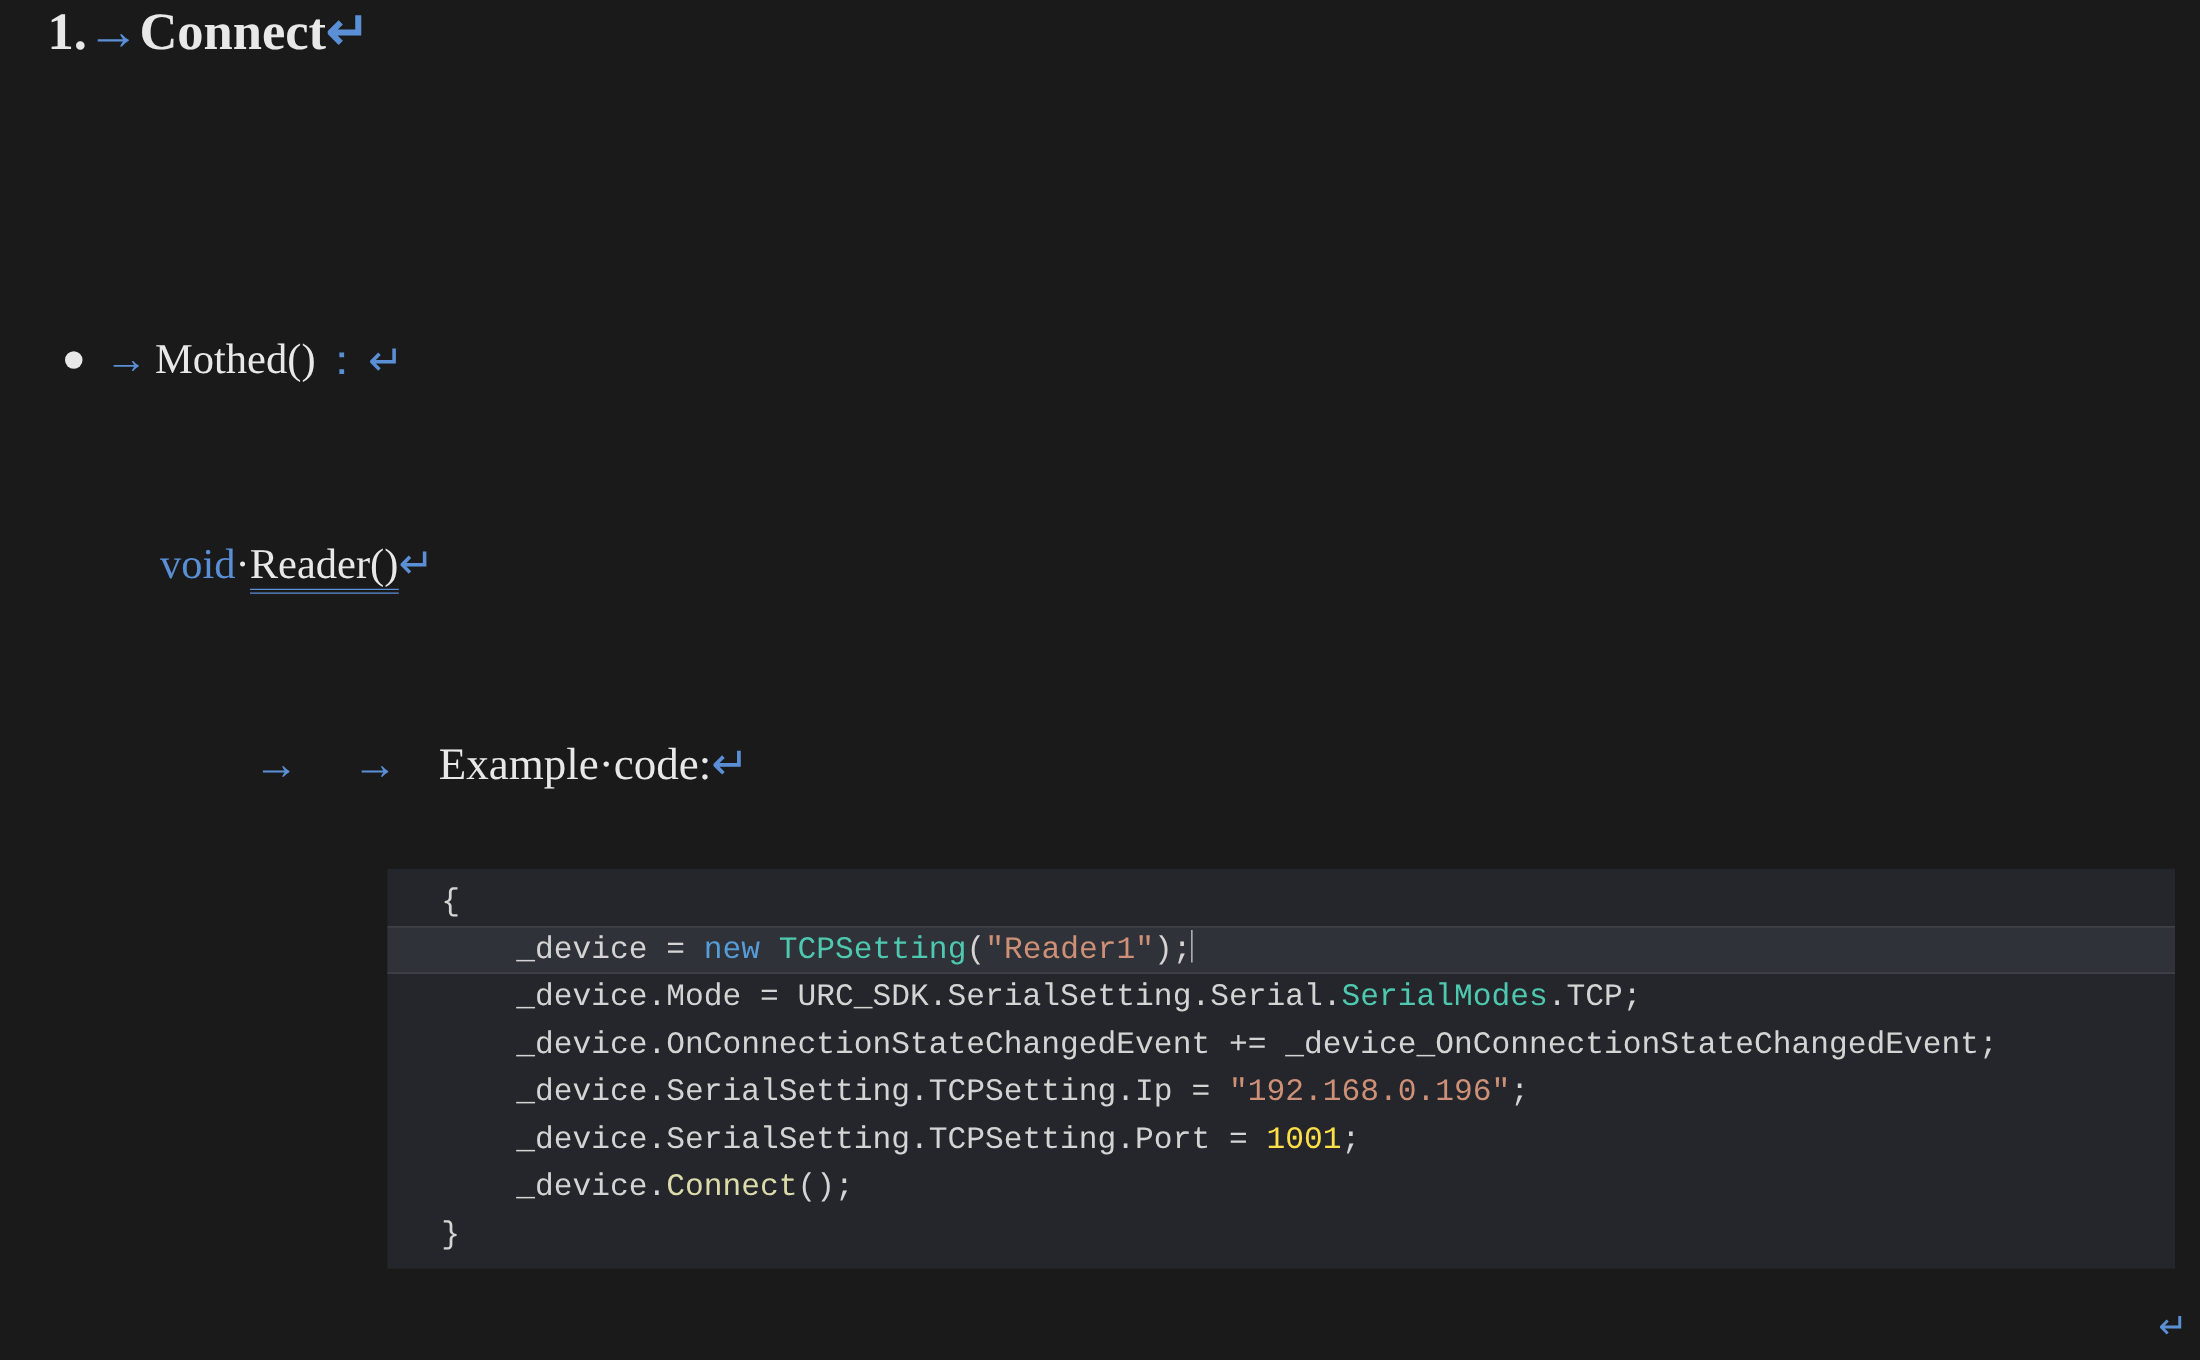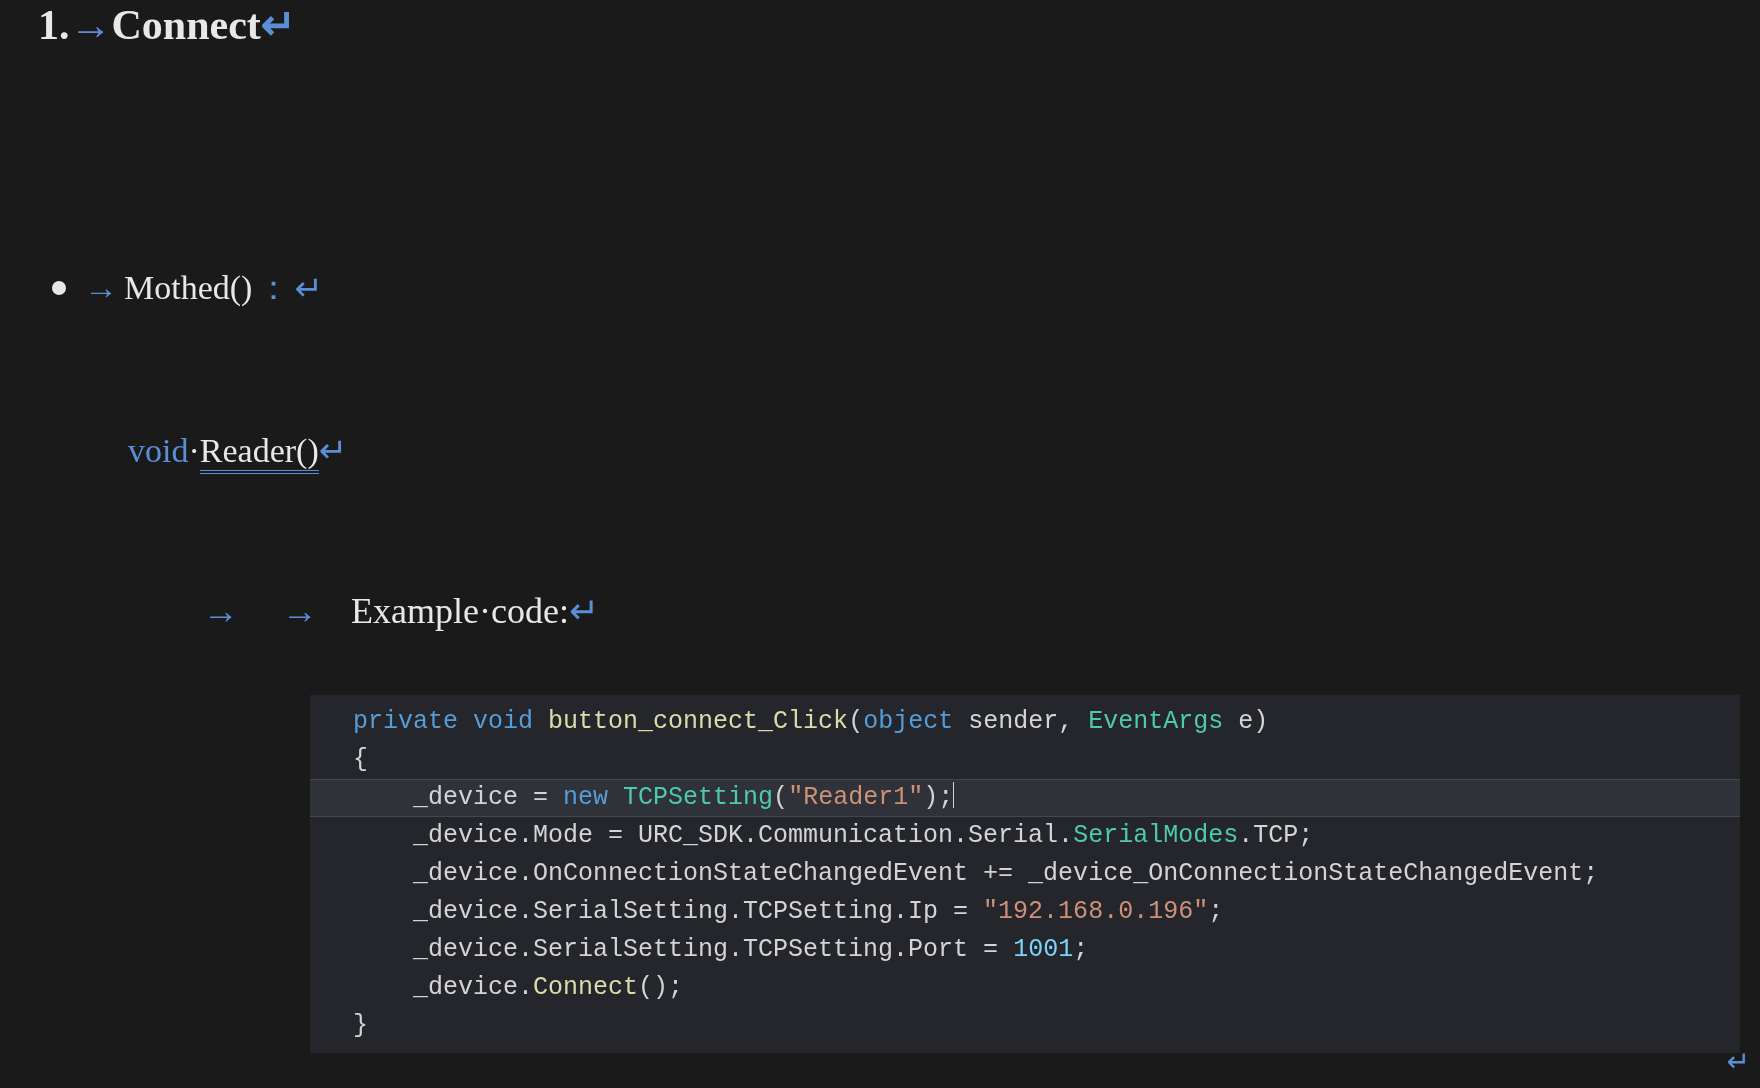--- a/index.html
+++ b/index.html
@@ -122,21 +122,21 @@
     height: 1px;
     background: #44474e;
   }
   .code-line.hl::before { top: 0; }
   .code-line.hl::after { bottom: 0; }
 
   .tok-kw   { color: #569cd6; }
   .tok-type { color: #4ec9b0; }
   .tok-fn   { color: #dcdcaa; }
   .tok-str  { color: #ce9178; }
-  .tok-num  { color: #7dd3fc; }
+  .tok-num  { color: #fde047; }
   .tok-plain{ color: #d4d4d4; }
 
   .caret {
     display: inline-block;
     width: 1px;
     height: 26px;
     background: #d4d4d4;
     vertical-align: -4px;
   }
 
@@ -175,24 +175,23 @@
     <span class="kw-void">void</span><span class="mid-dot">·</span><span class="underlined">Reader()</span><span class="fm-return">↵</span>
   </div>
 
   <div class="example-line">
     <span class="fm-arrow slot" style="width:70px;">→</span>
     <span class="fm-arrow slot" style="width:60px;">→</span>
     <span>Example</span><span class="mid-dot">·</span><span>code</span><span>:</span><span class="fm-return">↵</span>
   </div>
 
   <div class="code-block">
-    <div class="code-line"><span class="tok-kw">private</span> <span class="tok-kw">void</span> <span class="tok-fn">button_connect_Click</span><span class="tok-plain">(</span><span class="tok-kw">object</span><span class="tok-plain"> sender, </span><span class="tok-type">EventArgs</span><span class="tok-plain"> e</span><span class="tok-plain">)</span></div>
     <div class="code-line"><span class="tok-plain">{</span></div>
     <div class="code-line hl"><span class="tok-plain">    </span><span class="tok-plain">_device = </span><span class="tok-kw">new</span><span class="tok-plain"> </span><span class="tok-type">TCPSetting</span><span class="tok-plain">(</span><span class="tok-str">"Reader1"</span><span class="tok-plain">);</span><span class="caret"></span></div>
-    <div class="code-line"><span class="tok-plain">    </span><span class="tok-plain">_device.Mode = URC_SDK.Communication.Serial.</span><span class="tok-type">SerialModes</span><span class="tok-plain">.TCP;</span></div>
+    <div class="code-line"><span class="tok-plain">    </span><span class="tok-plain">_device.Mode = URC_SDK.SerialSetting.Serial.</span><span class="tok-type">SerialModes</span><span class="tok-plain">.TCP;</span></div>
     <div class="code-line"><span class="tok-plain">    </span><span class="tok-plain">_device.OnConnectionStateChangedEvent += _device_OnConnectionStateChangedEvent;</span></div>
     <div class="code-line"><span class="tok-plain">    </span><span class="tok-plain">_device.SerialSetting.TCPSetting.Ip = </span><span class="tok-str">"192.168.0.196"</span><span class="tok-plain">;</span></div>
     <div class="code-line"><span class="tok-plain">    </span><span class="tok-plain">_device.SerialSetting.TCPSetting.Port = </span><span class="tok-num">1001</span><span class="tok-plain">;</span></div>
     <div class="code-line"><span class="tok-plain">    </span><span class="tok-plain">_device.</span><span class="tok-fn">Connect</span><span class="tok-plain">();</span></div>
     <div class="code-line"><span class="tok-plain">}</span></div>
   </div>
 
   <span class="trail-return">↵</span>
 
 </div>

